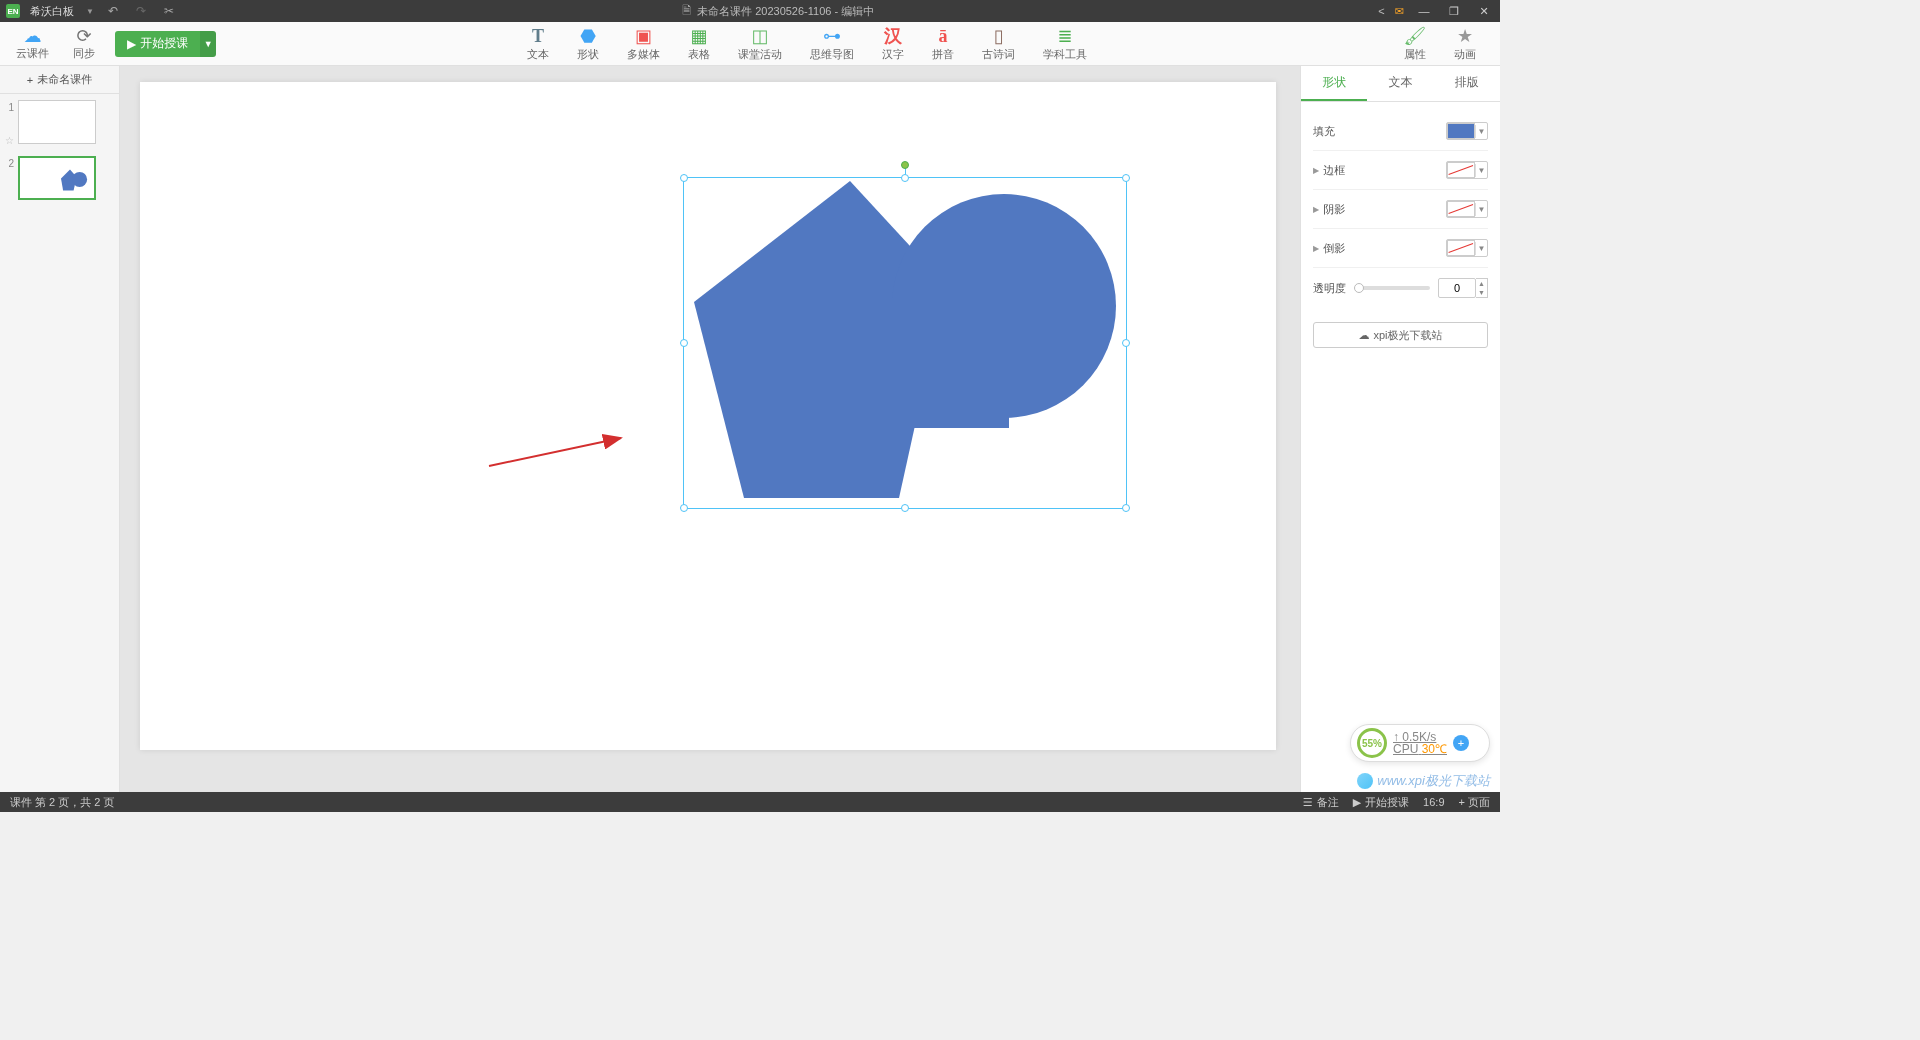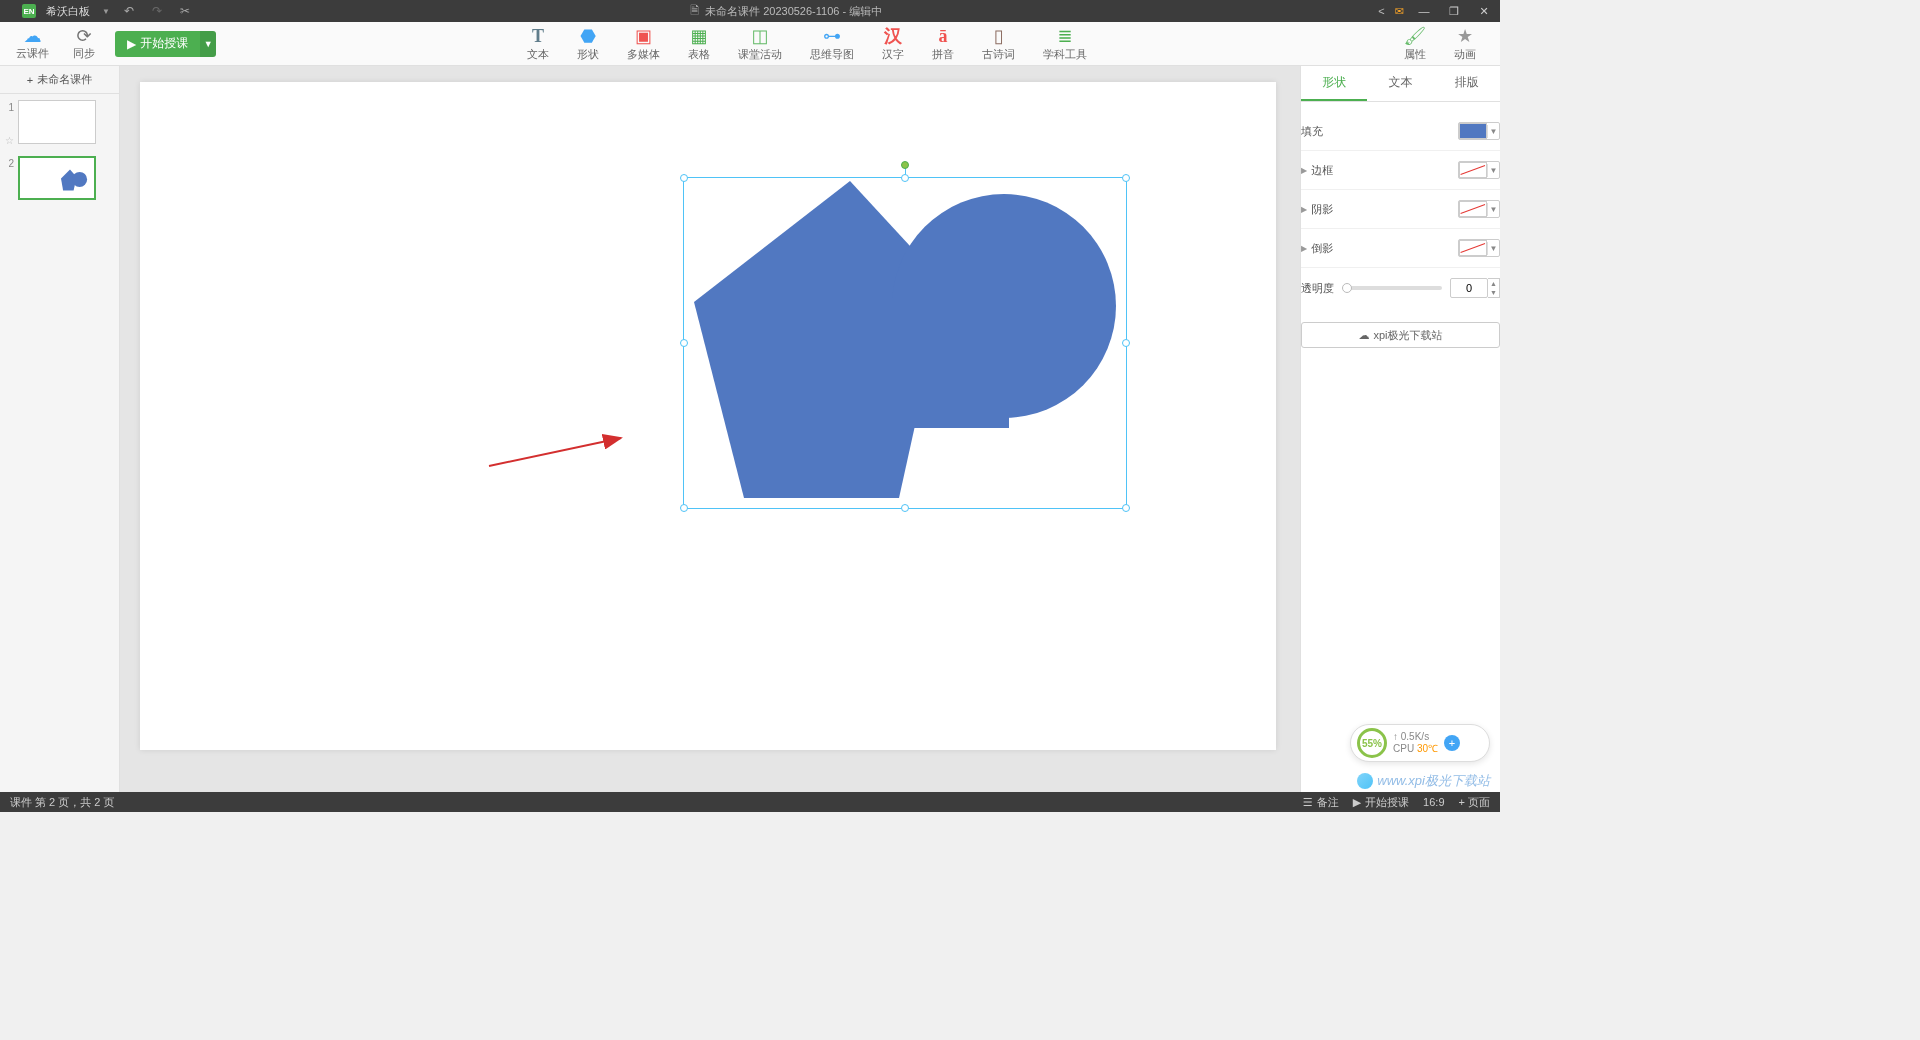--- a/index.html
+++ b/index.html
@@ -1,20 +1,20 @@
 <!DOCTYPE html>
 <html><head>
 <meta charset="utf-8">
 <style>
 * { margin: 0; padding: 0; box-sizing: border-box; font-family: "Microsoft YaHei", sans-serif; }
 body { width: 1500px; height: 812px; background: #f0f0f0; overflow: hidden; position: relative; font-size: 12px; color: #333; }
 
 
 .titlebar { height: 22px; background: #3c3c3c; display: flex; align-items: center; color: #ccc; font-size: 11px; padding: 0 6px; }
-.titlebar .left { display: flex; align-items: center; gap: 10px; margin-left: 16px; }
+.titlebar .left { display: flex; align-items: center; gap: 10px; }
 .titlebar .app-icon { width: 14px; height: 14px; background: #4caf50; border-radius: 2px; display: flex; align-items: center; justify-content: center; color: #fff; font-size: 8px; font-weight: bold; }
 .titlebar .app-name { color: #ddd; }
 .titlebar .dropdown-caret { color: #999; font-size: 8px; margin-left: 2px; }
 .titlebar .tbtn { color: #aaa; font-size: 12px; cursor: pointer; padding: 0 4px; }
 .titlebar .center { flex: 1; text-align: center; color: #bbb; display: flex; align-items: center; justify-content: center; gap: 6px; }
 .titlebar .doc-icon { font-size: 11px; }
 .titlebar .right { display: flex; align-items: center; gap: 10px; }
 .titlebar .right .share { color: #bbb; }
 .titlebar .right .mail { color: #ffa726; }
 .titlebar .winbtn { color: #ccc; width: 20px; text-align: center; cursor: pointer; }
@@ -73,21 +73,21 @@
 .rot-handle { width: 8px; height: 8px; background: #8bc34a; border: 1px solid #4caf50; border-radius: 50%; position: absolute; left: calc(50% - 4px); top: -17px; }
 .rot-line { position: absolute; left: calc(50% - 0.5px); top: -10px; width: 1px; height: 10px; background: #4fc3f7; }
 
 .arrow-svg { position: absolute; left: 345px; top: 350px; }
 
 
 .props { width: 200px; background: #fff; border-left: 1px solid #e0e0e0; display: flex; flex-direction: column; }
 .prop-tabs { display: flex; border-bottom: 1px solid #e0e0e0; }
 .prop-tab { flex: 1; text-align: center; padding: 8px 0; font-size: 12px; color: #666; cursor: pointer; }
 .prop-tab.active { color: #4caf50; border-bottom: 2px solid #4caf50; }
-.prop-body { padding: 10px 0; font-size: 11px; color: #555; }
+.prop-body { padding: 10px 12px; font-size: 11px; color: #555; }
 .prop-row { display: flex; align-items: center; justify-content: space-between; padding: 10px 0; border-bottom: 1px solid #f0f0f0; }
 .prop-row.nob { border-bottom: none; }
 .prop-row .label { display: flex; align-items: center; gap: 4px; }
 .caret-r { font-size: 8px; color: #999; }
 .color-swatch { width: 28px; height: 16px; border: 1px solid #ccc; display: inline-block; }
 .swatch-blue { background: #5178c1; }
 .swatch-none { background: #fff; position: relative; }
 .swatch-none::after { content: ""; position: absolute; left: 0; top: 50%; width: 100%; height: 1px; background: #e53935; transform: rotate(-20deg) translateY(-50%); }
 .swatch-wrap { display: flex; align-items: center; border: 1px solid #ccc; border-radius: 2px; }
 .swatch-wrap .dd { width: 12px; text-align: center; font-size: 8px; color: #888; border-left: 1px solid #ddd; padding: 2px 0; }
@@ -101,21 +101,21 @@
 
 
 .status { height: 20px; background: #3c3c3c; color: #ccc; font-size: 11px; display: flex; align-items: center; justify-content: space-between; padding: 0 10px; }
 .status .sleft { }
 .status .sright { display: flex; align-items: center; gap: 14px; }
 .status .sbtn { cursor: pointer; display: flex; align-items: center; gap: 4px; }
 
 
 .sysmon { position: absolute; right: 10px; bottom: 50px; width: 140px; height: 38px; background: #fff; border: 1px solid #ddd; border-radius: 19px; display: flex; align-items: center; padding: 12px 6px; box-shadow: 0 2px 6px rgba(0,0,0,0.1); gap: 6px; }
 .sysmon .circle { width: 30px; height: 30px; border-radius: 50%; border: 3px solid #8bc34a; display: flex; align-items: center; justify-content: center; font-size: 10px; color: #8bc34a; font-weight: bold; }
-.sysmon .stats { font-size: 10px; color: #888; line-height: 12px; }
+.sysmon .stats { font-size: 12px; color: #888; line-height: 12px; text-decoration: underline; }
 .sysmon .stats .temp { color: #ff9800; }
 .sysmon .plus { width: 16px; height: 16px; background: #42a5f5; color: #fff; border-radius: 50%; display: flex; align-items: center; justify-content: center; font-size: 11px; cursor: pointer; }
 
 
 .watermark { position: absolute; right: 10px; bottom: 22px; font-size: 13px; color: rgba(100,160,220,0.7); font-style: italic; pointer-events: none; display: flex; align-items: center; gap: 4px; }
 .watermark .wm-icon { width: 16px; height: 16px; border-radius: 50%; background: linear-gradient(135deg,#81d4fa,#4fc3f7); display: inline-block; }
 </style>
 </head>
 <body>
 

